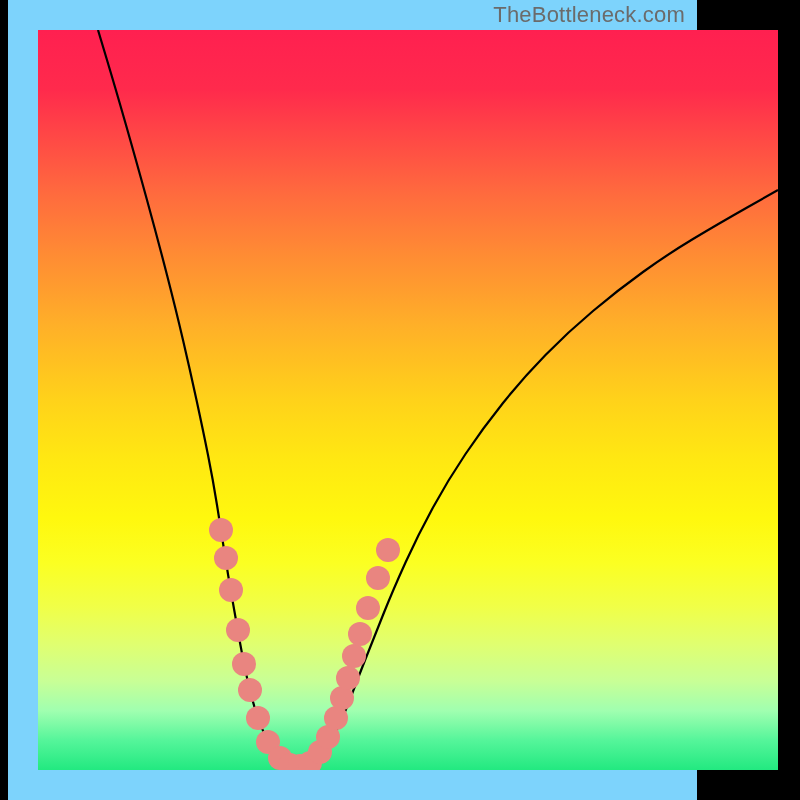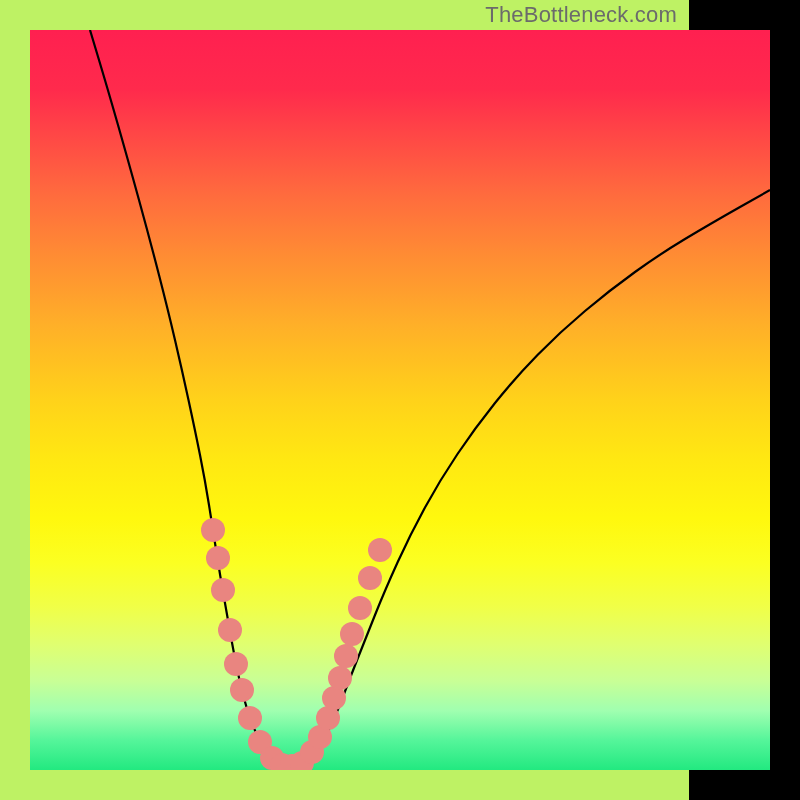--- a/index.html
+++ b/index.html
@@ -7,21 +7,22 @@
     padding: 0;
     width: 800px;
     height: 800px;
     background: #000;
     overflow: hidden;
   }
   .container {
     position: relative;
     width: 689px;
     height: 800px;
-    background: #bef264;
+    background: #7dd3fc;
+    margin-left: 8px;
   }
   .watermark {
     position: absolute;
     top: 2px;
     right: 12px;
     font-family: Arial, Helvetica, sans-serif;
     font-size: 22px;
     font-weight: 500;
     color: #6b6b6b;
     letter-spacing: 0.2px;

